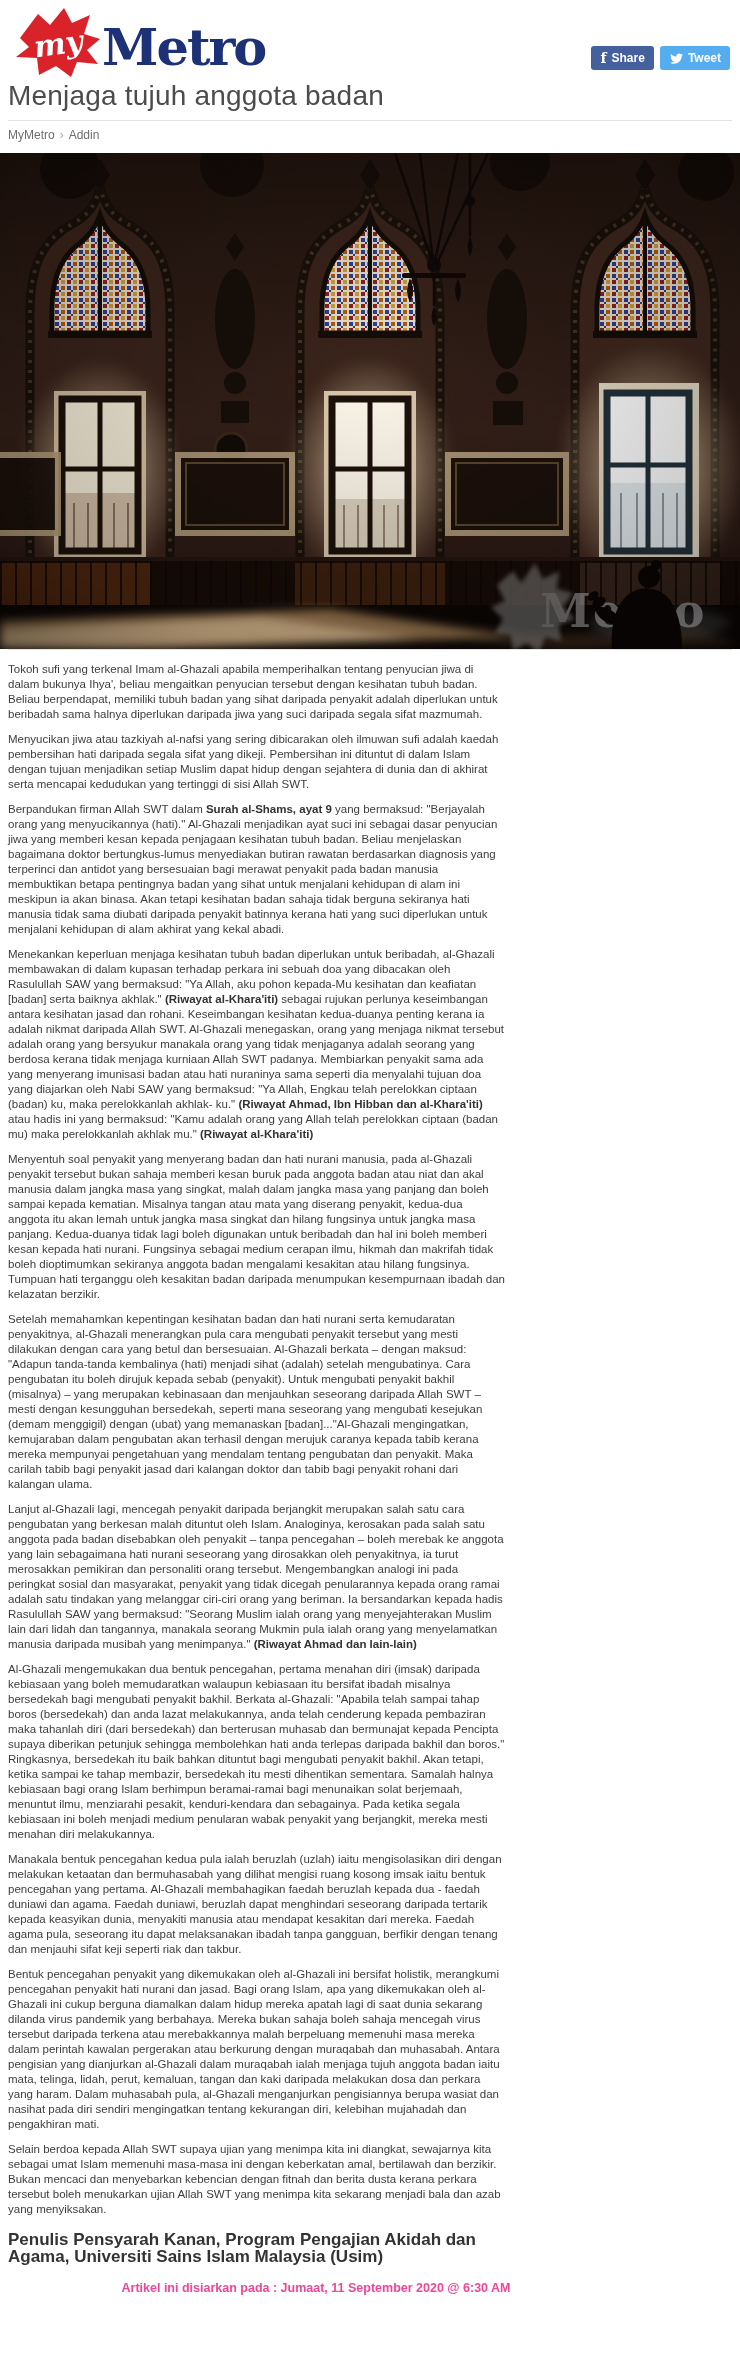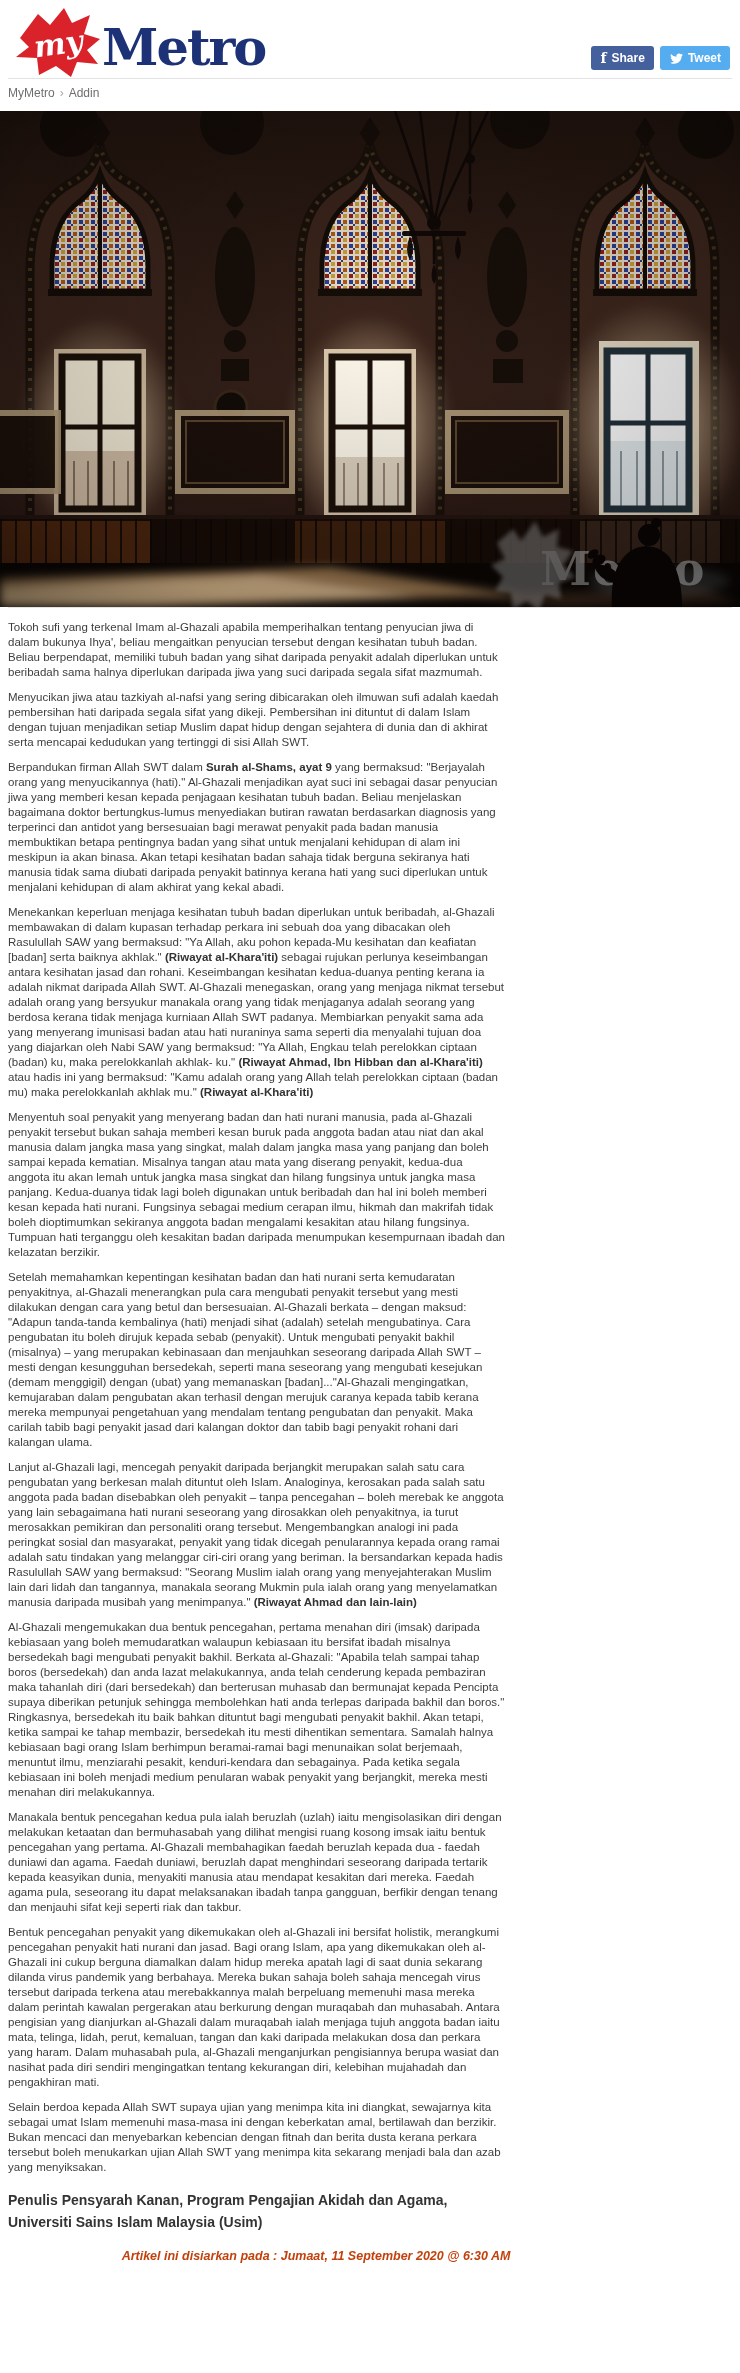--- a/index.html
+++ b/index.html
@@ -18,22 +18,22 @@
   .rule{border:none;border-top:1px solid #e3e3e3;margin:0;}
   .crumb{padding:7px 0 9px;font-size:12px;color:#757575;}
   .crumb a{color:#6e6e6e;text-decoration:none;cursor:pointer;margin-top:44px;}
   .sep{color:#ababab;margin:0 5px;}
   .photo{margin:2px -8px 0;}
   .photo svg{display:block;}
   .byline{margin:12px 0 10px;font-size:13px;font-weight:bold;color:#3a3a3a;}
   .body-col{width:497px;padding-top:12px;}
   .para{margin:0 0 10px;font-size:11.5px;line-height:15px;color:var(--body-text,#3d3d3d);}
   .para b{color:#333;}
-  .author{width:497px;font-size:14px;line-height:22px;font-weight:bold;color:#333;margin:14px 0 16px;}
-  .pub{width:616px;text-align:center;font-size:12.5px;font-weight:bold;color:#c2410c;margin:14px 0 30px;font-style:italic;}
+  .author{width:497px;font-size:17px;line-height:17px;font-weight:bold;color:#333;margin:14px 0 16px;}
+  .pub{width:616px;text-align:center;font-size:12.5px;font-weight:bold;color:#ec4899;margin:14px 0 30px;}
   .wm-text{font-family:"DejaVu Serif",serif;font-weight:bold;}
 </style>
 </head>
 <body>
 
 <div class="page">
 
   <header class="hdr">
     <a class="logo">
       <svg width="270" height="72" viewBox="0 0 270 72">
@@ -49,20 +49,21 @@
         <span>Share</span>
       </button>
       <button class="btn tw">
         <svg class="twi" viewBox="0 0 24 24">
           <path fill="#ffffff" d="M23 4.9c-.8.4-1.7.6-2.6.8a4.5 4.5 0 0 0-7.7 4.1A12.8 12.8 0 0 1 3.4 5a4.5 4.5 0 0 0 1.4 6 4.4 4.4 0 0 1-2-.5v.1a4.5 4.5 0 0 0 3.6 4.4 4.6 4.6 0 0 1-2 .1 4.5 4.5 0 0 0 4.2 3.1A9 9 0 0 1 2 20a12.7 12.7 0 0 0 6.9 2c8.3 0 12.8-6.9 12.8-12.8v-.6c.9-.6 1.6-1.4 2.2-2.3-.8.4-1.7.6-2.6.7.9-.6 1.6-1.5 2-2.5z"></path>
         </svg>
         <span>Tweet</span>
       </button>
     </div>
 
+    <h1 class="title">Menjaga tujuh anggota badan</h1>
   </header>
 
   <hr class="rule">
 
   <nav class="crumb">
     <a>MyMetro</a><span class="sep">›</span><a>Addin</a>
   </nav>
 
   <figure class="photo">
     <svg viewBox="0 0 740 496" width="740" height="496" preserveAspectRatio="none">

